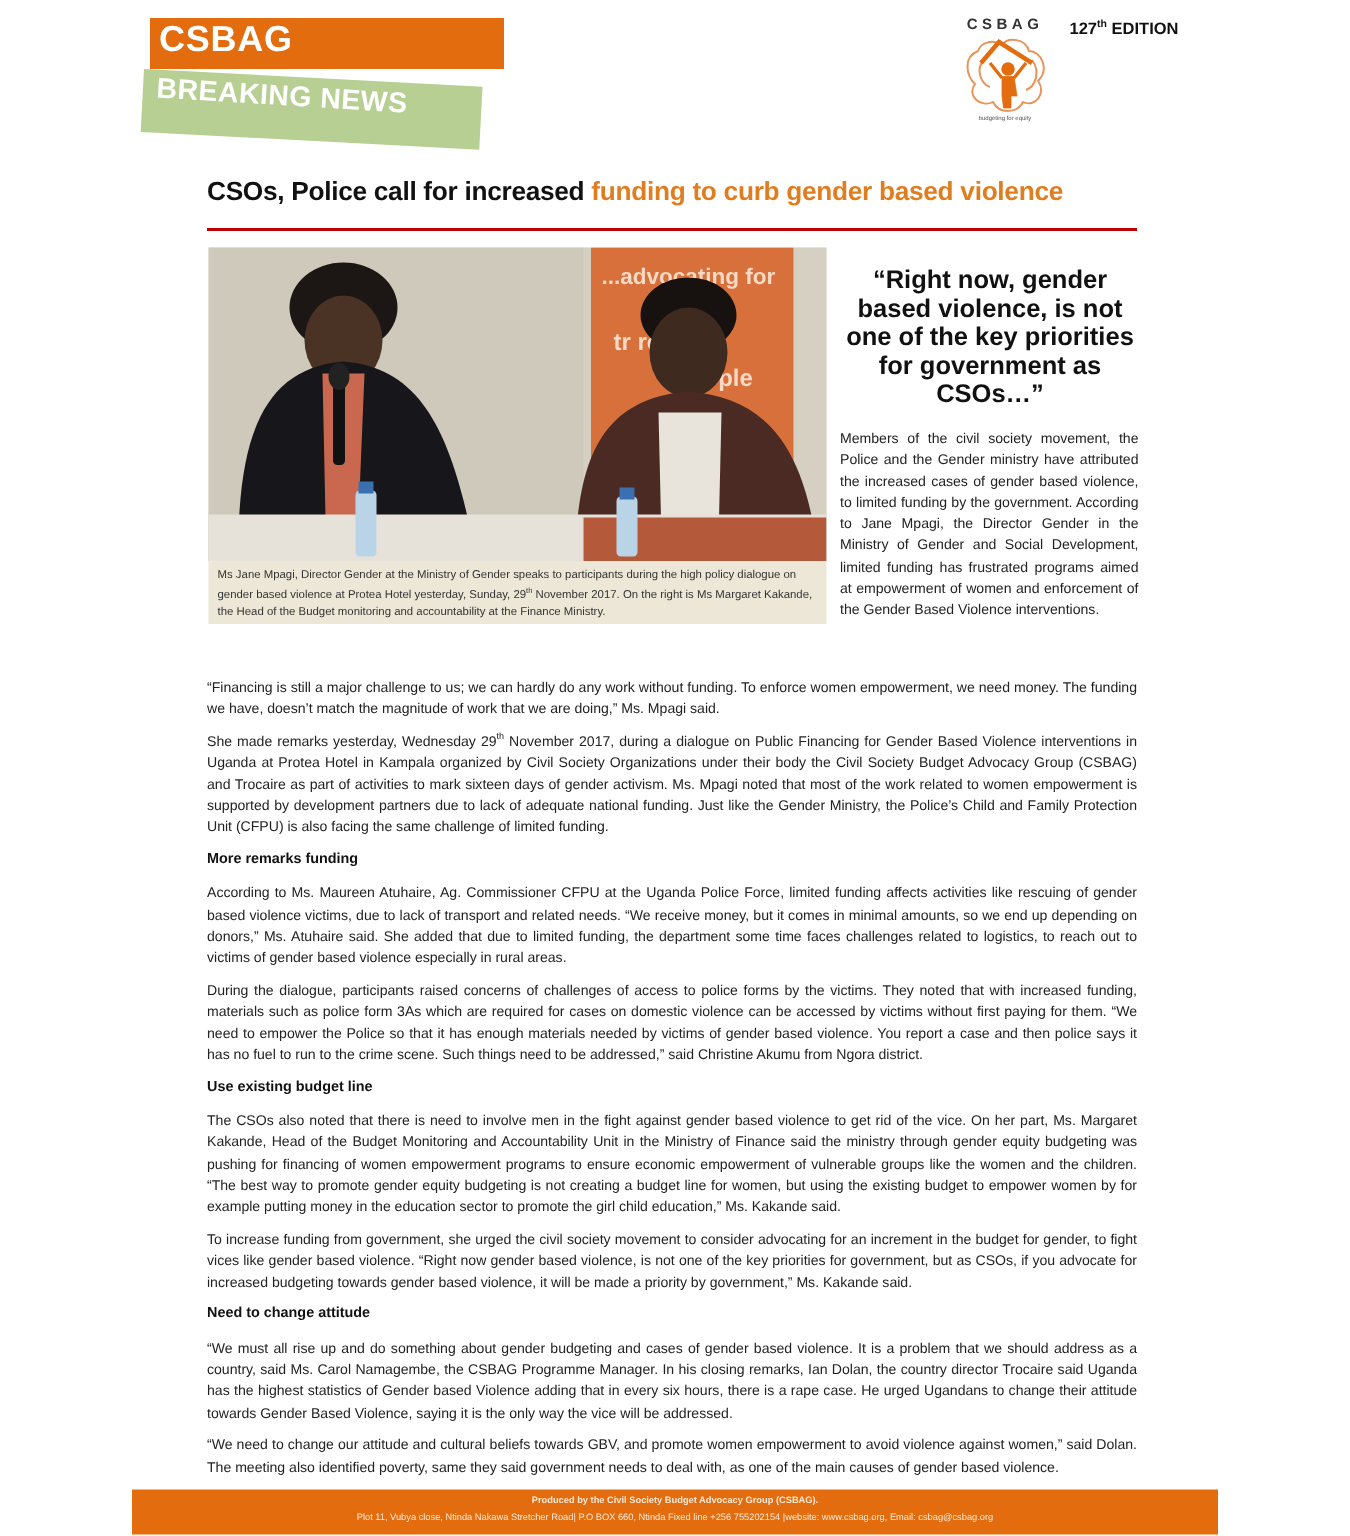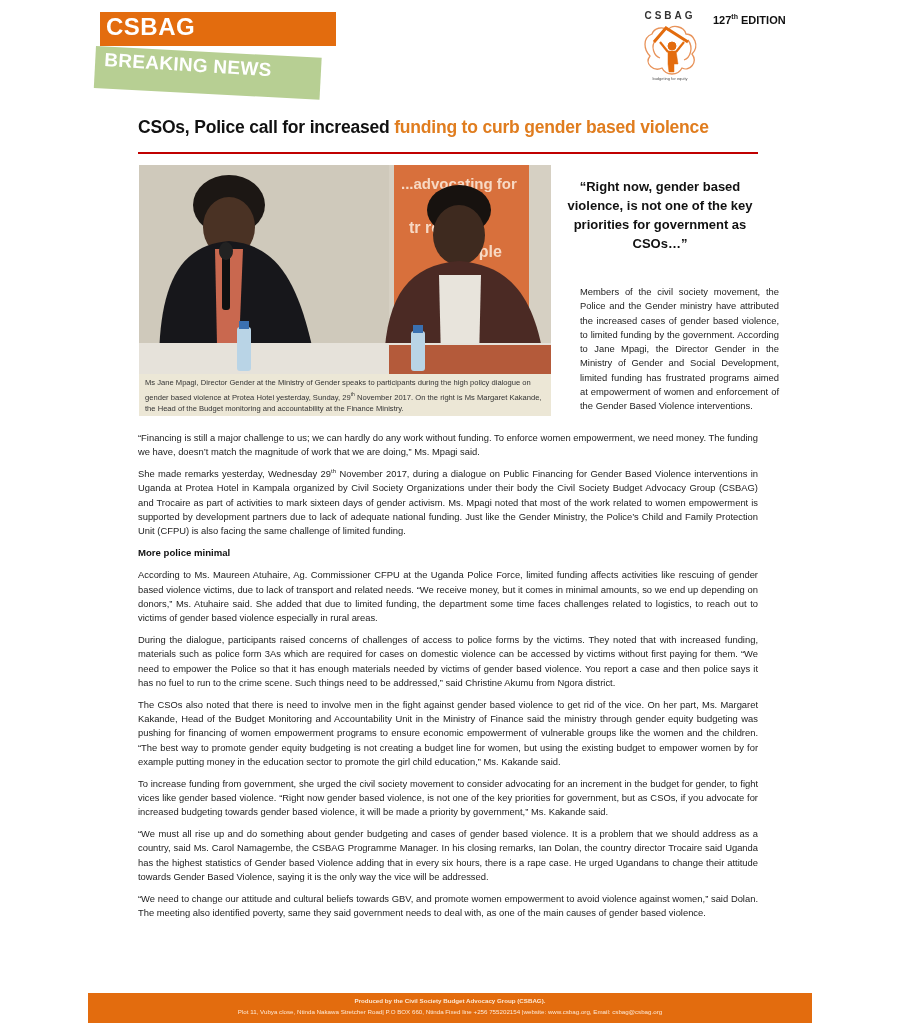--- a/index.html
+++ b/index.html
@@ -16,24 +16,24 @@
 
   .headline { position:absolute; left:138px; top:117px; font-family:"Liberation Sans", sans-serif; font-weight:bold; font-size:17.5px; color:#111; white-space:nowrap; letter-spacing:-0.2px;text-align:center; }
   .headline .accent { color:#e07d1f; }
   .rule { position:absolute; left:138px; top:152px; width:620px; height:2px; background:#c00000; }
 
   .photo { position:absolute; left:139px; top:165px; width:412px; height:209px; overflow:hidden; background:#d9d3c6; }
   .caption-box { position:absolute; left:139px; top:374px; width:412px; height:42px; background:#ece7d6; }
   .caption { position:absolute; left:145px; top:377px; width:402px; font-family:"Liberation Sans", sans-serif; font-size:7.6px; line-height:11.8px; color:#333; }
   .caption sup { font-size:5px; }
 
-  .pullquote { position:absolute; left:560px; top:177px; width:200px; text-align:center; font-family:"Liberation Sans", sans-serif; font-weight:bold; font-size:13px; line-height:19px; color:#111; }
-  .intro { position:absolute; left:560px; top:285px; width:199px; text-align:justify; font-family:"Liberation Sans", sans-serif; font-size:9.4px; line-height:14.3px; color:#222;margin-left:20px; }
+  .pullquote { position:absolute; left:560px; top:177px; width:200px; text-align:center; font-family:"Liberation Sans", sans-serif; font-weight:bold; font-size:17px; line-height:19px; color:#111; }
+  .intro { position:absolute; left:560px; top:285px; width:199px; text-align:justify; font-family:"Liberation Sans", sans-serif; font-size:9.4px; line-height:14.3px; color:#222; }
 
-  .body-wrap { position:absolute; left:138px; top:431px; width:620px; font-family:"Liberation Sans", sans-serif; font-size:9.4px; line-height:14.3px; color:#222; }
+  .body-wrap { position:absolute; left:138px; top:451px; width:620px; font-family:"Liberation Sans", sans-serif; font-size:9.4px; line-height:14.3px; color:#222; }
   .body-wrap p { margin:0 0 7.5px 0; text-align:justify; }
   .body-wrap h3 { margin:0 0 8px 0; font-size:9.6px; font-weight:bold; color:#111; }
   .body-wrap sup { font-size:6px; line-height:0; }
 
   .footer { position:absolute; left:88px; top:993px; width:724px; height:30px; background:#e36c0e; }
   .footer-line1 { position:absolute; left:88px; top:997px; width:724px; text-align:center; font-family:"Liberation Sans", sans-serif; font-weight:bold; font-size:6.2px; color:#fde8d5; }
   .footer-line2 { position:absolute; left:88px; top:1008px; width:724px; text-align:center; font-family:"Liberation Sans", sans-serif; font-size:6.2px; color:#fde8d5; }
 </style>
 </head>
 <body>
@@ -101,24 +101,26 @@
 </svg>
 <div class="caption-box"></div>
 <div class="caption"><span>Ms Jane Mpagi, Director Gender at the Ministry of Gender speaks to participants during the high policy dialogue on gender based violence at Protea Hotel yesterday, Sunday, 29</span><sup>th</sup><span> November 2017. On the right is Ms Margaret Kakande, the Head of the Budget monitoring and accountability at the Finance Ministry.</span></div>
 
 <div class="pullquote">“Right now, gender based violence, is not one of the key priorities for government as CSOs…”</div>
 <div class="intro">Members of the civil society movement, the Police and the Gender ministry have attributed the increased cases of gender based violence, to limited funding by the government. According to Jane Mpagi, the Director Gender in the Ministry of Gender and Social Development, limited funding has frustrated programs aimed at empowerment of women and enforcement of the Gender Based Violence interventions.</div>
 
 <div class="body-wrap">
   <p>“Financing is still a major challenge to us; we can hardly do any work without funding. To enforce women empowerment, we need money. The funding we have, doesn’t match the magnitude of work that we are doing,” Ms. Mpagi said.</p>
   <p><span>She made remarks yesterday, Wednesday 29</span><sup>th</sup><span> November 2017, during a dialogue on Public Financing for Gender Based Violence interventions in Uganda at Protea Hotel in Kampala organized by Civil Society Organizations under their body the Civil Society Budget Advocacy Group (CSBAG) and Trocaire as part of activities to mark sixteen days of gender activism.  Ms. Mpagi noted that most of the work related to women empowerment is supported by development partners due to lack of adequate national funding. Just like the Gender Ministry, the Police’s Child and Family Protection Unit (CFPU) is also facing the same challenge of limited funding.</span></p>
-  <h3>More police minimal</h3>
+  <h3>More remarks funding</h3>
   <p>According to Ms. Maureen Atuhaire, Ag. Commissioner CFPU at the Uganda Police Force, limited funding affects activities like rescuing of gender based violence victims, due to lack of transport and related needs. “We receive money, but it comes in minimal amounts, so we end up depending on donors,” Ms. Atuhaire said. She added that due to limited funding, the department some time faces challenges related to logistics, to reach out to victims of gender based violence especially in rural areas.</p>
   <p>During the dialogue, participants raised concerns of challenges of access to police forms by the victims. They noted that with increased funding, materials such as police form 3As which are required for cases on domestic violence can be accessed by victims without first paying for them. “We need to empower the Police so that it has enough materials needed by victims of gender based violence. You report a case and then police says it has no fuel to run to the crime scene. Such things need to be addressed,” said Christine Akumu from Ngora district.</p>
+  <h3>Use existing budget line</h3>
   <p>The CSOs also noted that there is need to involve men in the fight against gender based violence to get rid of the vice. On her part, Ms. Margaret Kakande, Head of the Budget Monitoring and Accountability Unit in the Ministry of Finance said the ministry through gender equity budgeting was pushing for financing of women empowerment programs to ensure economic empowerment of vulnerable groups like the women and the children. “The best way to promote gender equity budgeting is not creating a budget line for women, but using the existing budget to empower women by for example putting money in the education sector to promote the girl child education,” Ms. Kakande said.</p>
   <p>To increase funding from government, she urged the civil society movement to consider advocating for an increment in the budget for gender, to fight vices like gender based violence. “Right now gender based violence, is not one of the key priorities for government, but as CSOs, if you advocate for increased budgeting towards gender based violence, it will be made a priority by government,” Ms. Kakande said.</p>
+  <h3>Need to change attitude</h3>
   <p>“We must all rise up and do something about gender budgeting and cases of gender based violence. It is a problem that we should address as a country, said Ms. Carol Namagembe, the CSBAG Programme Manager. In his closing remarks, Ian Dolan, the country director Trocaire said Uganda has the highest statistics of Gender based Violence adding that in every six hours, there is a rape case. He urged Ugandans to change their attitude towards Gender Based Violence, saying it is the only way the vice will be addressed.</p>
   <p>“We need to change our attitude and cultural beliefs towards GBV, and promote women empowerment to avoid violence against women,” said Dolan. The meeting also identified poverty, same they said government needs to deal with, as one of the main causes of gender based violence.</p>
 </div>
 
 <div class="footer"></div>
 <div class="footer-line1">Produced by the Civil Society Budget Advocacy Group (CSBAG).</div>
 <div class="footer-line2">Plot 11, Vubya close, Ntinda Nakawa Stretcher Road| P.O BOX 660, Ntinda Fixed line +256 755202154 |website: www.csbag.org, Email: csbag@csbag.org</div>
 
 </body></html>

